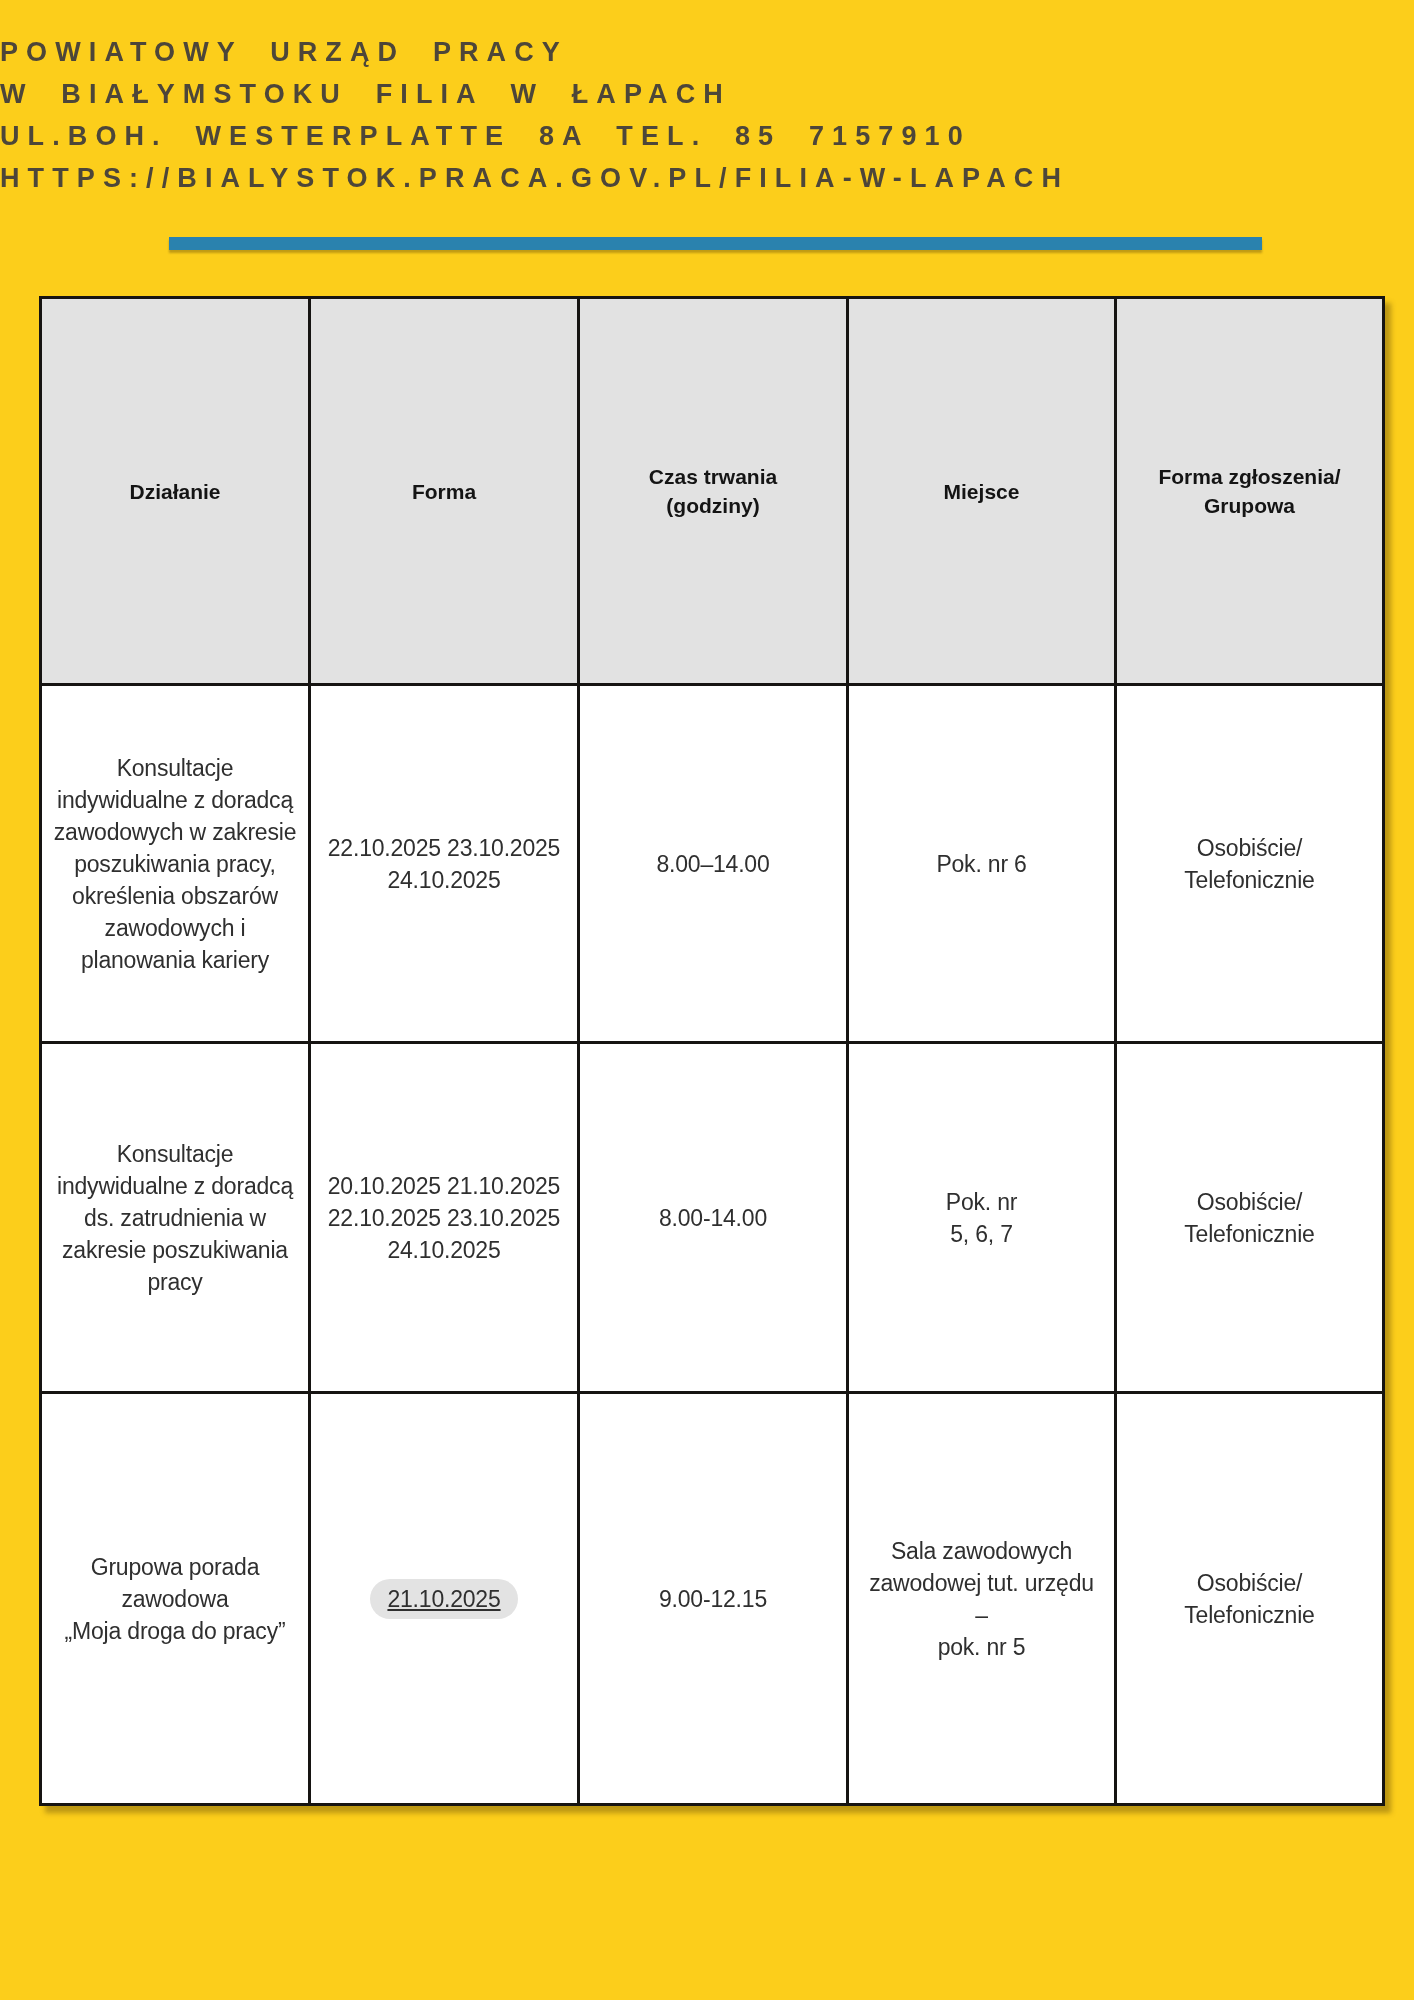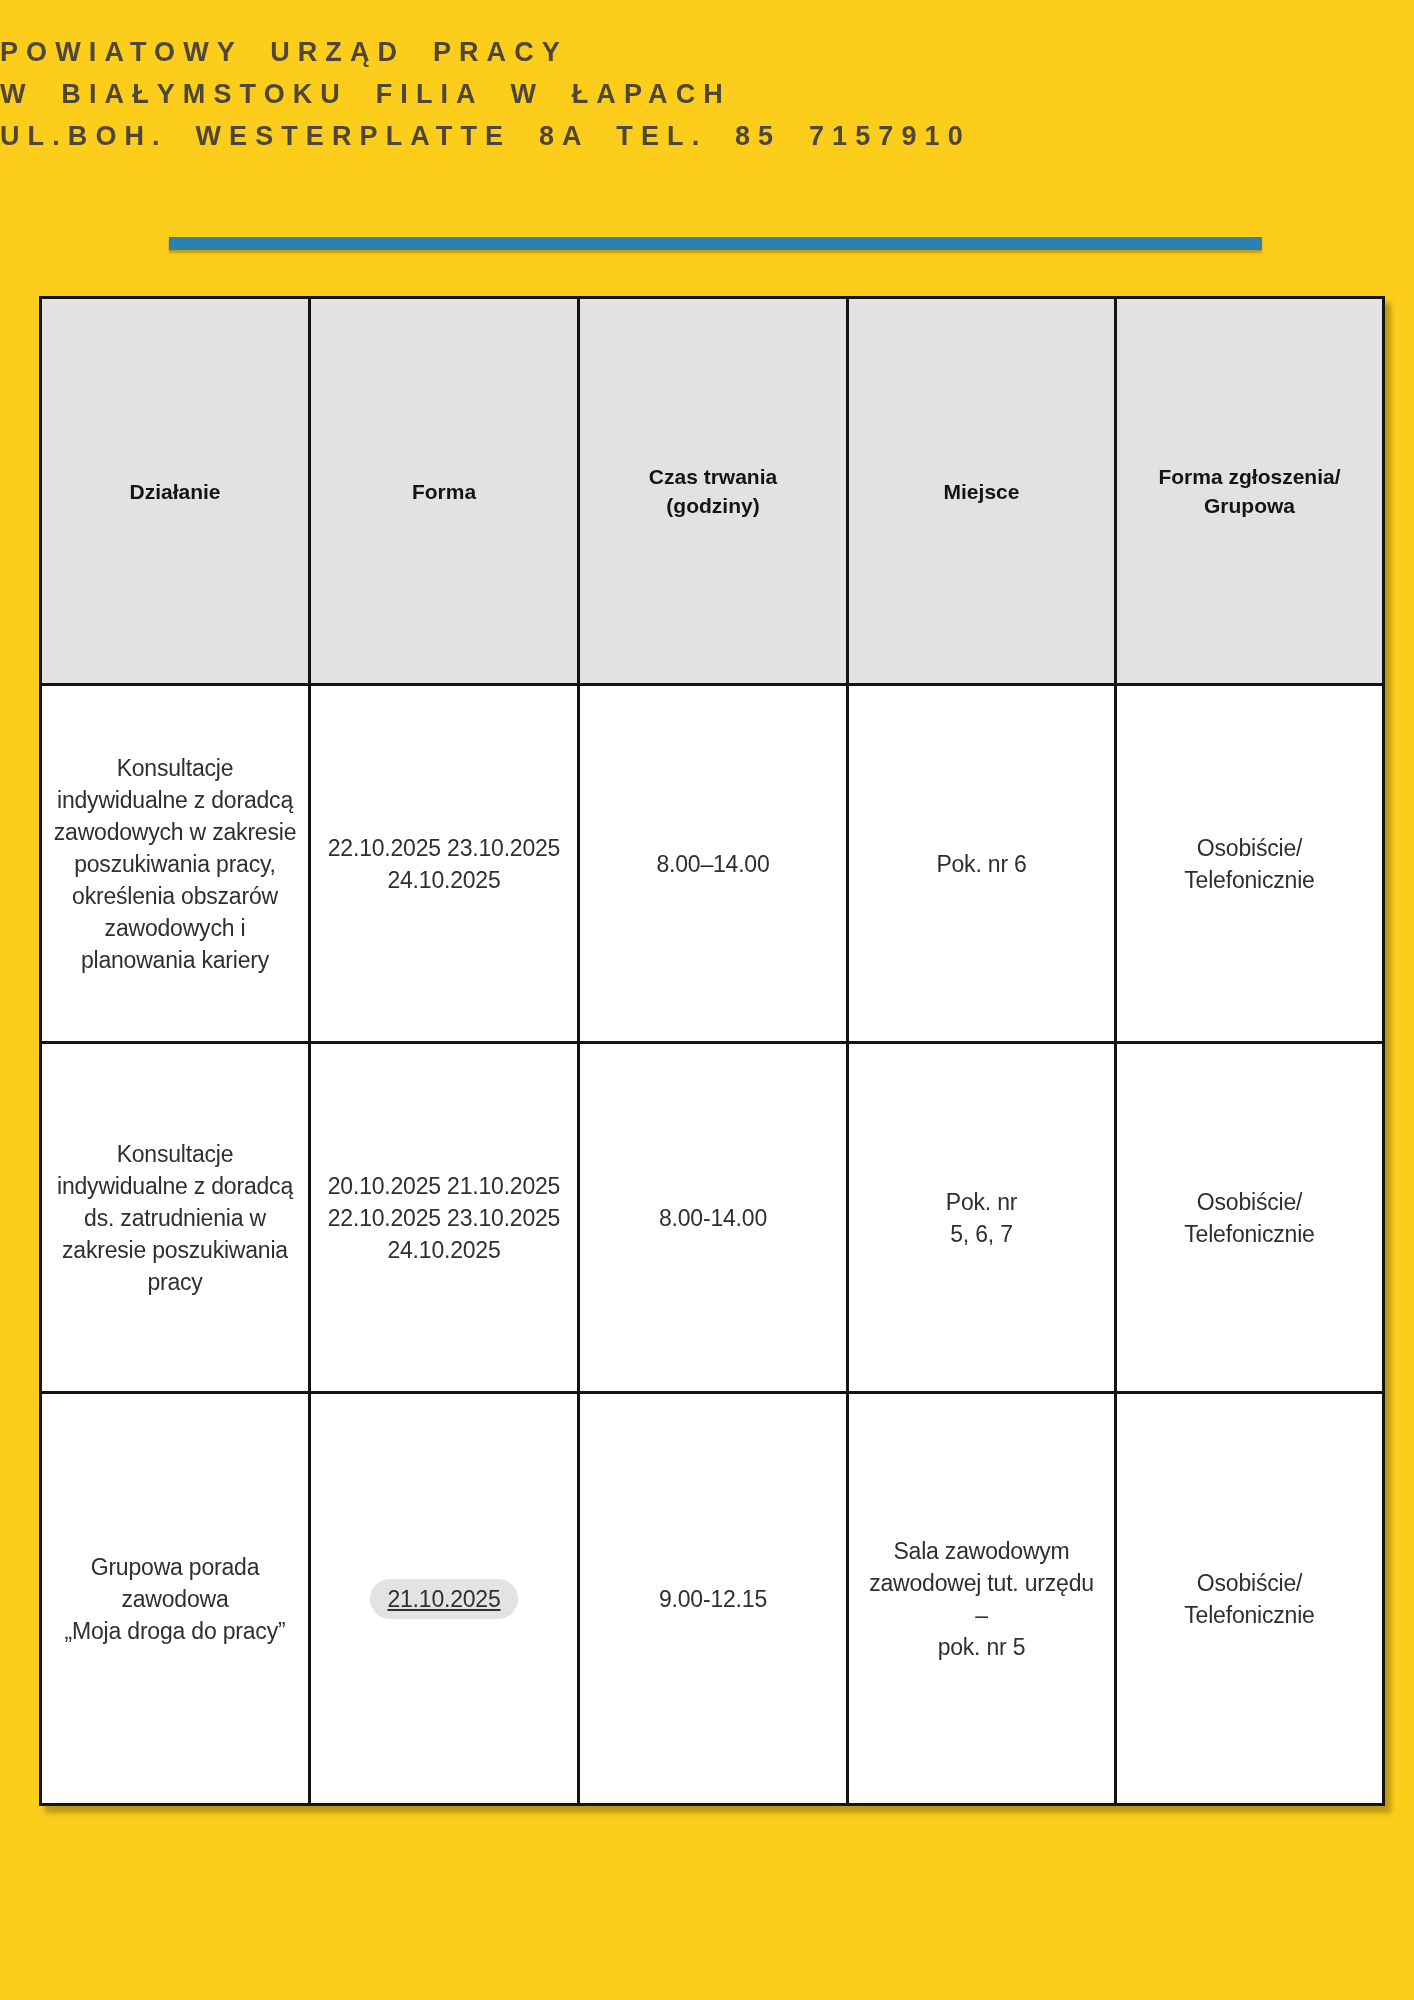--- a/index.html
+++ b/index.html
@@ -76,20 +76,21 @@
 </style>
 </head>
 <body>
 
 <div class="page">
 
   <div class="banner">
     <div class="banner-line">POWIATOWY URZĄD PRACY</div>
     <div class="banner-line">W BIAŁYMSTOKU FILIA W ŁAPACH</div>
     <div class="banner-line">UL.BOH. WESTERPLATTE 8A TEL. 85 7157910</div>
+    <div class="banner-line">HTTPS://BIALYSTOK.PRACA.GOV.PL/FILIA-W-LAPACH</div>
   </div>
 
   <div class="divider"></div>
 
   <table class="schedule">
     <colgroup>
       <col style="width:269px">
         <col style="width:269px">
         <col style="width:269px">
         <col style="width:268px">
@@ -192,21 +193,21 @@
             <div class="cell-lines">
               <div>Grupowa porada</div>
               <div>zawodowa</div>
               <div>„Moja droga do pracy”</div>
             </div>
           </td>
       <td><span class="pill">21.10.2025</span></td>
       <td><span>9.00-12.15</span></td>
       <td>
             <div class="cell-lines">
-              <div>Sala zawodowym</div>
+              <div>Sala zawodowych</div>
               <div>zawodowej tut. urzędu</div>
               <div>–</div>
               <div>pok. nr 5</div>
             </div>
           </td>
       <td>
             <div class="cell-lines">
               <div>Osobiście/</div>
               <div>Telefonicznie</div>
             </div>

